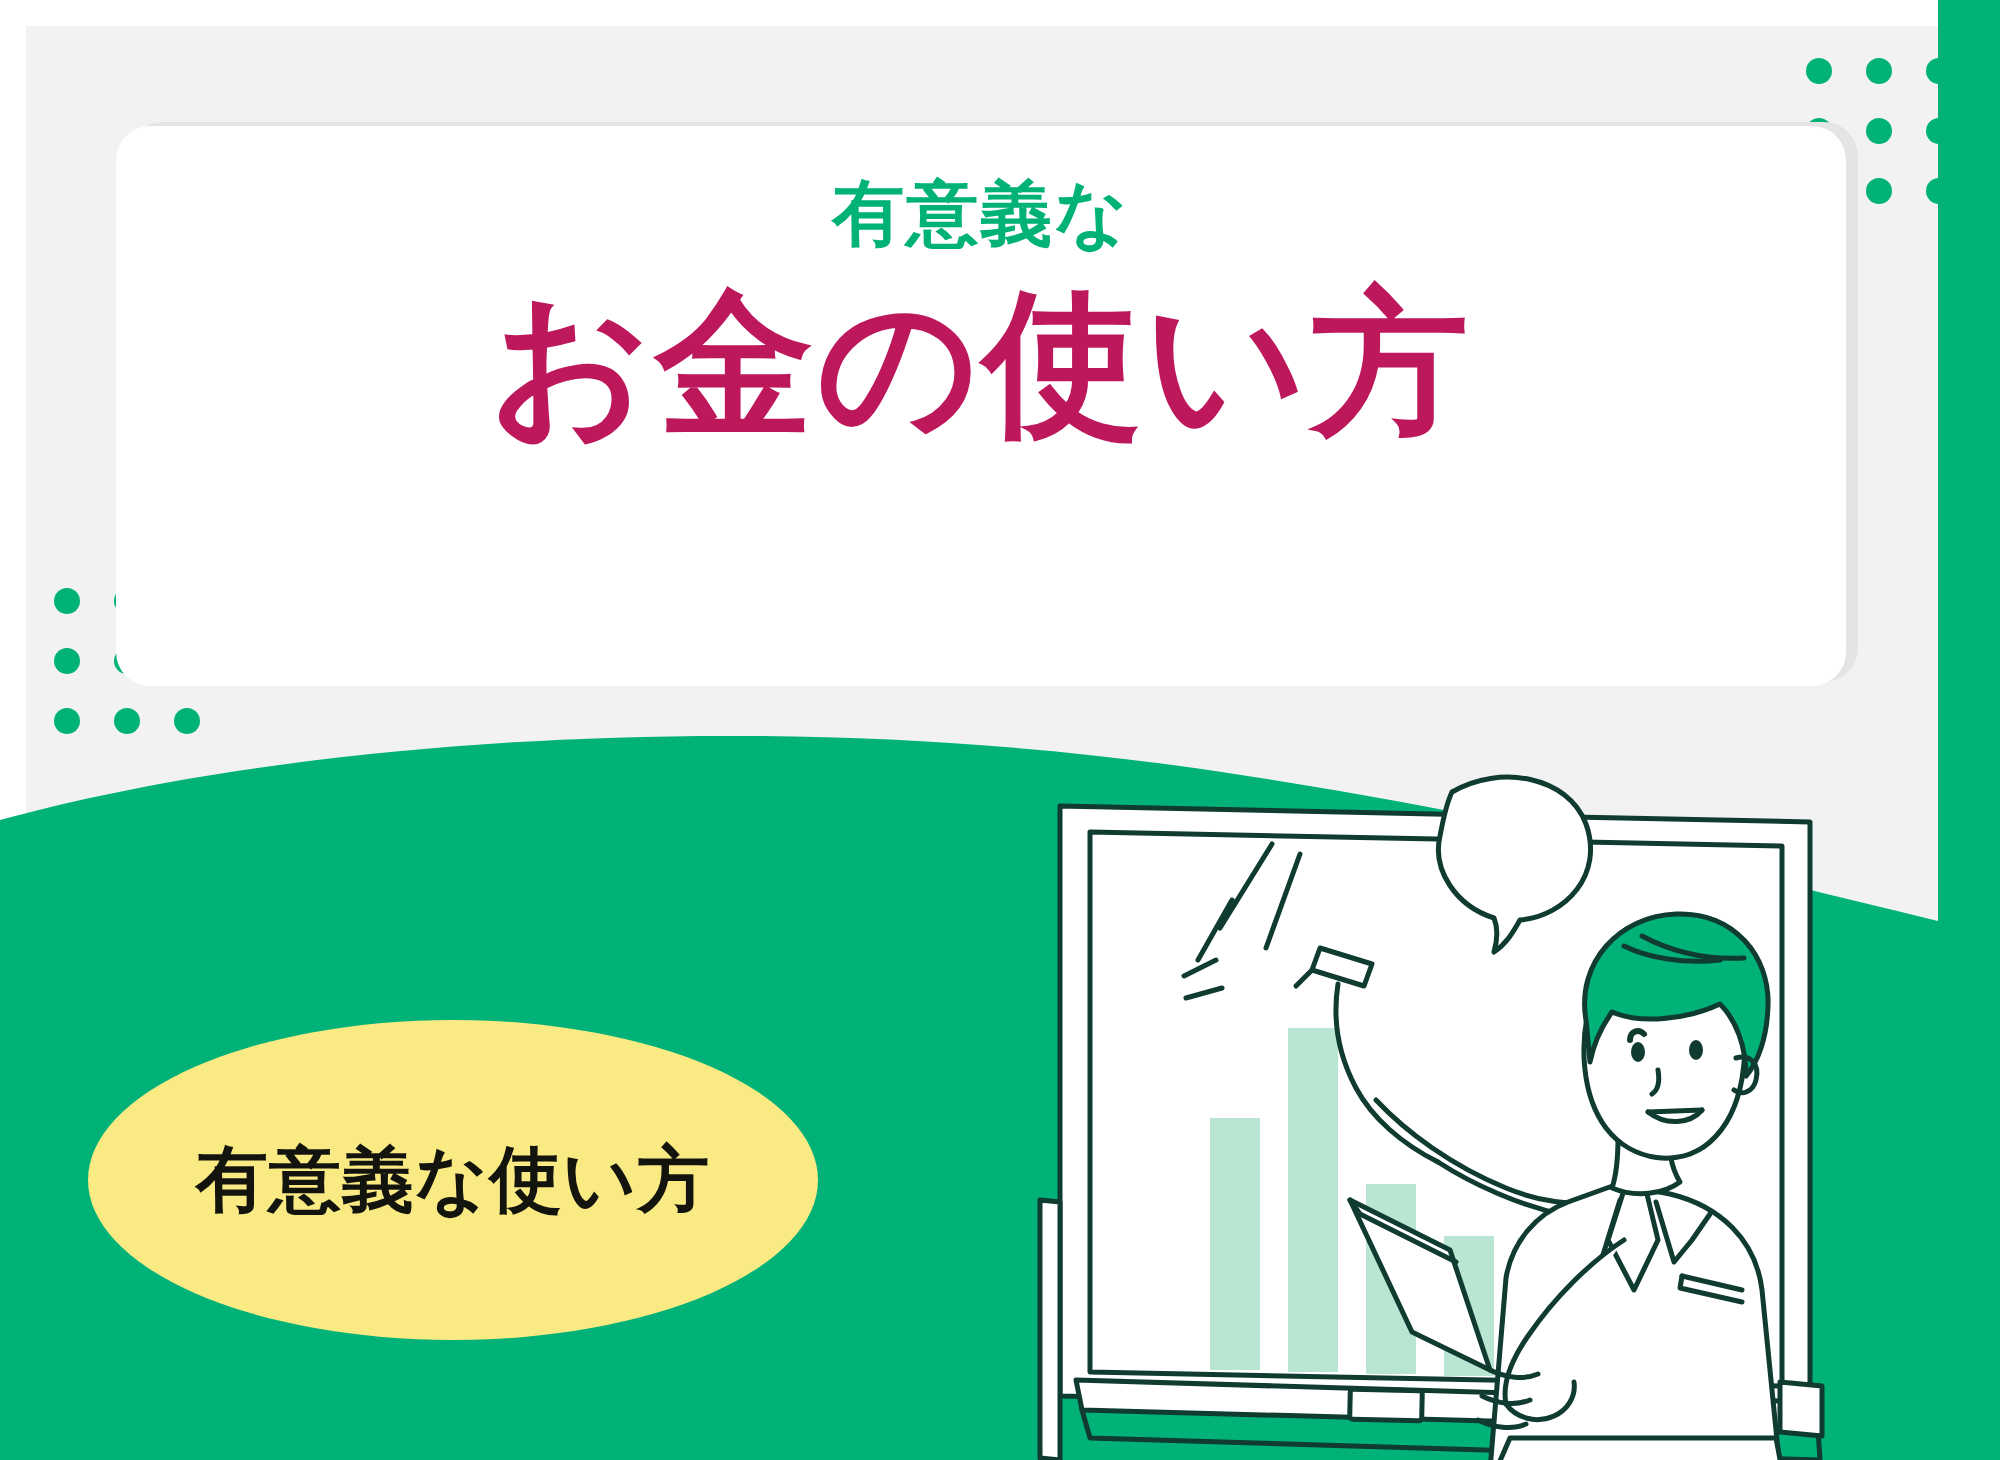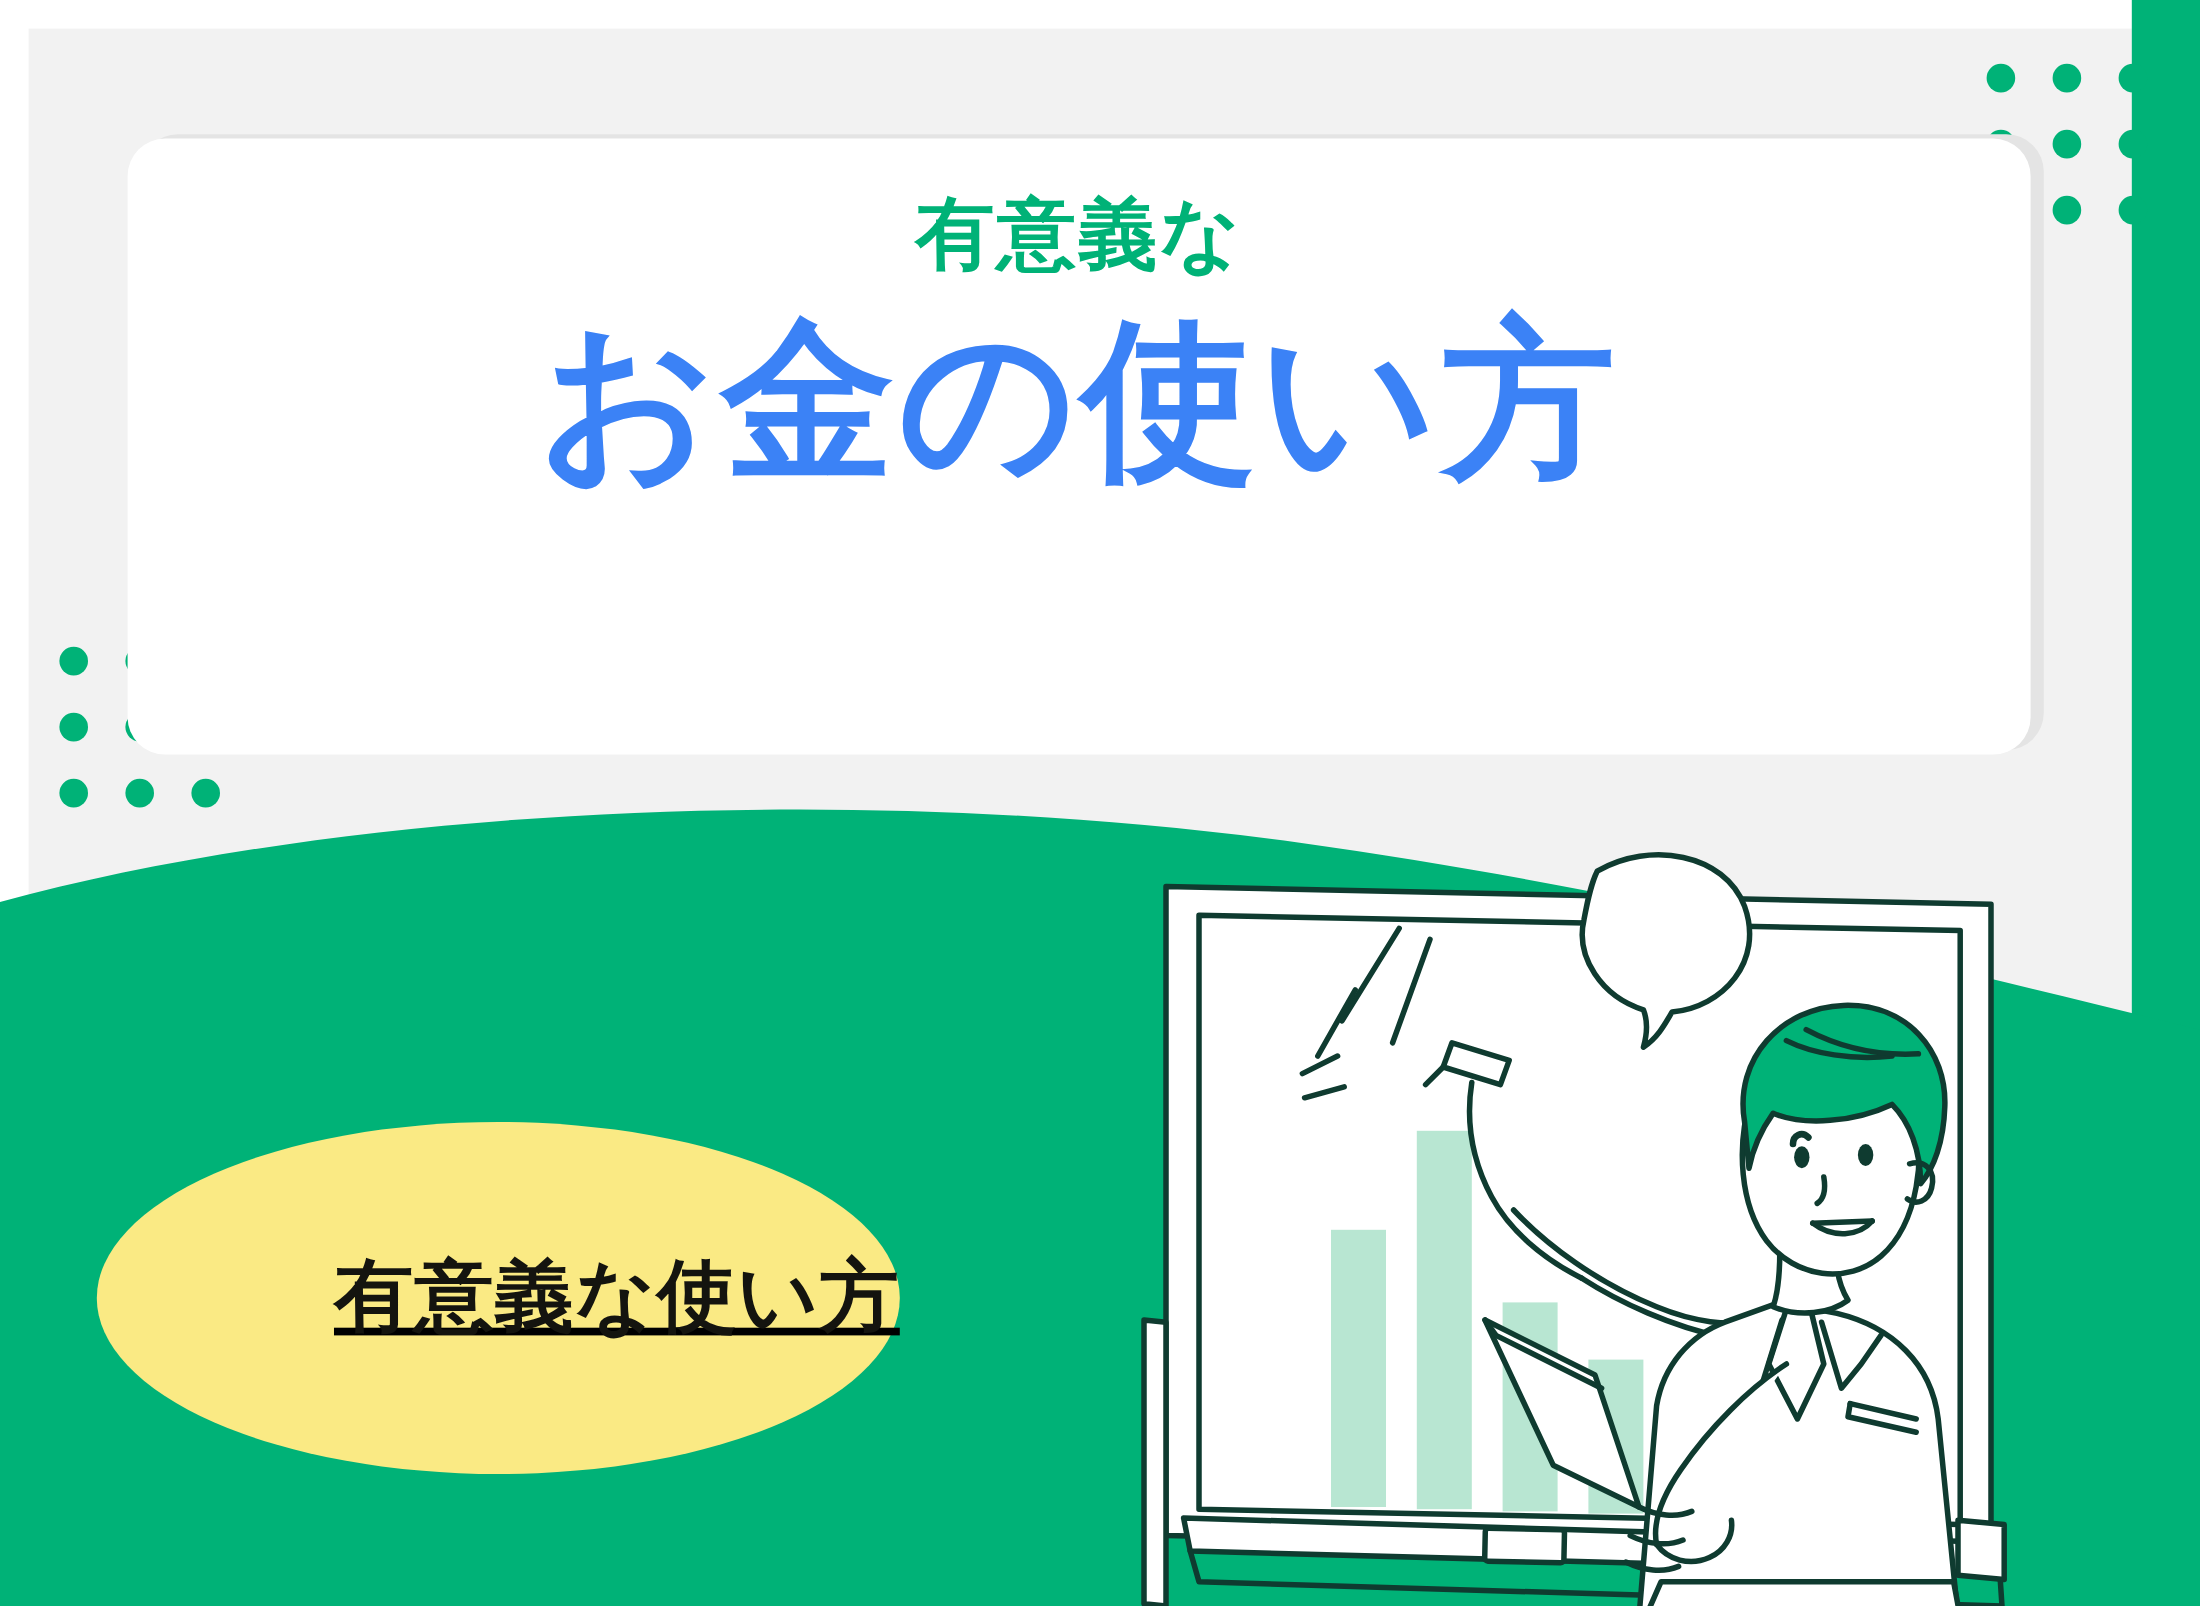--- a/index.html
+++ b/index.html
@@ -83,48 +83,48 @@
   .eyebrow {
     font-size:72px;
     font-weight:bold;
     color:#00b277;
     letter-spacing:2px;
     line-height:1.05;
   }
   .title-main {
     font-size:158px;
     font-weight:bold;
-    color:#3b82f6;
+    color:#be185d;
     letter-spacing:4px;
     line-height:1.2;
     margin-top:18px;
     white-space:nowrap;
+    font-family:Liberation Serif, serif;
   }
   .title-sub {
     font-size:90px;
     font-weight:normal;
     color:#00b277;
     letter-spacing:1px;
     line-height:1.2;
     margin-top:10px;
     white-space:nowrap;
   }
 
   
   .badge {
     position:absolute;
     left:88px; top:1020px;
     width:730px; height:320px;
     background:#faea84;
     border-radius:50%;
     display:flex;
     flex-direction:column;
-    align-items:flex-end;
+    align-items:center;
     justify-content:center;
-    text-decoration:underline;
   }
   .badge-line {
     font-size:72px;
     font-weight:bold;
     color:#14140f;
     line-height:1.22;
     letter-spacing:1px;
     white-space:nowrap;
   }
 

